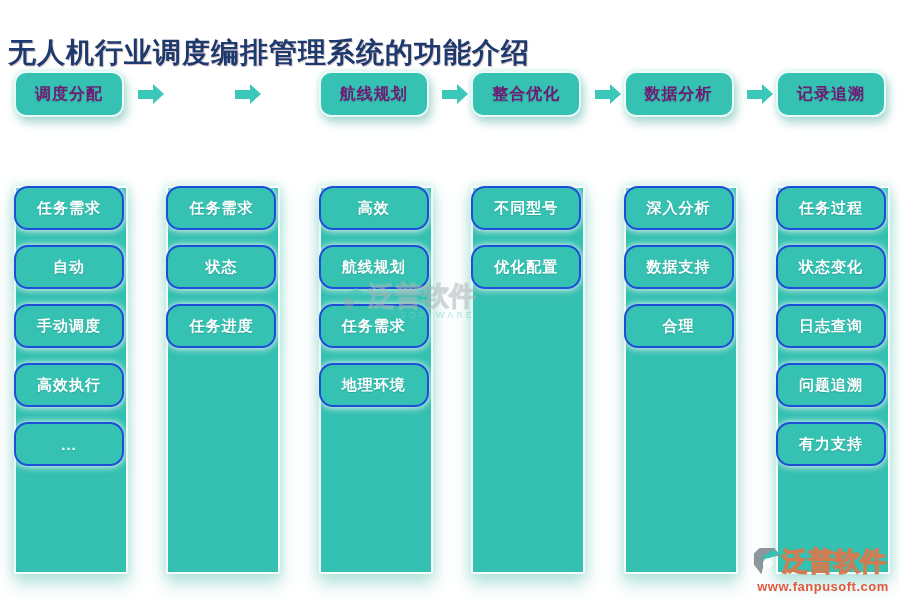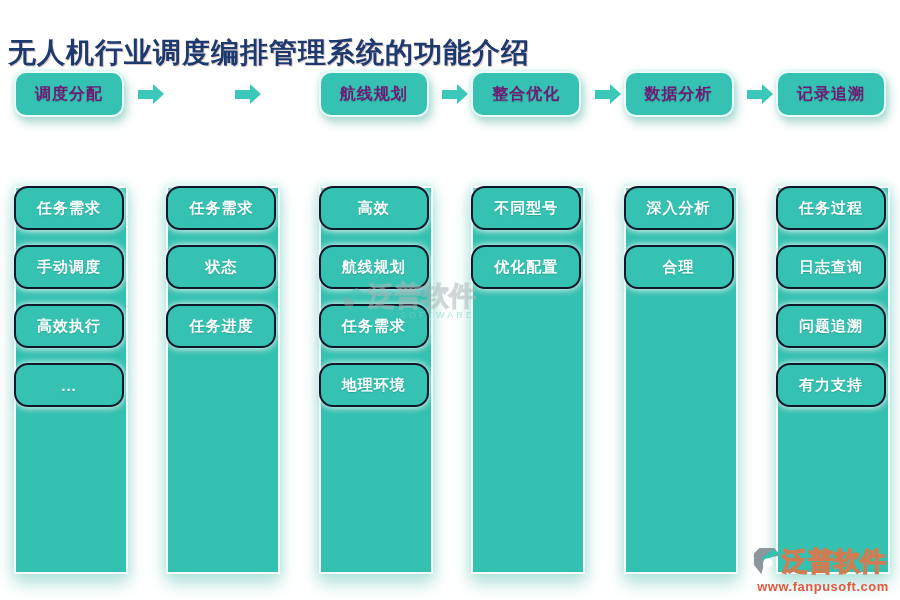--- a/index.html
+++ b/index.html
@@ -50,21 +50,21 @@
     width:110px;height:384px;margin-right:38.4px;flex:0 0 auto;
     background:#34c1b1;
     border:2px solid #f4fdfc;
     box-shadow:0 0 9px rgba(175,230,222,.95), 0 10px 16px rgba(160,218,210,.75);
     position:relative;z-index:1;
   }
   .col-panel:last-child{margin-right:5px;}
   .item-btn{
     width:106px;height:40px;margin:0 0 15px 0;box-sizing:content-box;
     background:#35c2b2;
-    border:2px solid #0f172a;border-radius:14px;
+    border:2px solid #1d4ed8;border-radius:14px;
     margin-left:-2px;margin-top:0;
     color:#ffffff;font-weight:bold;font-size:15px;letter-spacing:1px;
     display:flex;align-items:center;justify-content:center;
     box-shadow:0 0 7px rgba(255,255,255,.95), 0 3px 6px rgba(120,200,190,.5);
     text-shadow:0 1px 1px rgba(30,130,120,.45);
   }
   .item-btn:first-child{margin-top:-2px;}
   
   .watermark{
     position:absolute;left:342px;top:282px;z-index:2;
@@ -125,20 +125,21 @@
       <div class="arrow"></div>
     </div>
     <div class="flow-cell">
       <div class="step-btn">记录追溯</div>
     </div>
   </div>
 
 <div id="columns">
     <div class="col-panel">
       <div class="item-btn">任务需求</div>
+      <div class="item-btn">自动</div>
       <div class="item-btn">手动调度</div>
       <div class="item-btn">高效执行</div>
       <div class="item-btn">...</div>
     </div>
     <div class="col-panel">
       <div class="item-btn">任务需求</div>
       <div class="item-btn">状态</div>
       <div class="item-btn">任务进度</div>
     </div>
     <div class="col-panel">
@@ -146,24 +147,26 @@
       <div class="item-btn">航线规划</div>
       <div class="item-btn">任务需求</div>
       <div class="item-btn">地理环境</div>
     </div>
     <div class="col-panel">
       <div class="item-btn">不同型号</div>
       <div class="item-btn">优化配置</div>
     </div>
     <div class="col-panel">
       <div class="item-btn">深入分析</div>
+      <div class="item-btn">数据支持</div>
       <div class="item-btn">合理</div>
     </div>
     <div class="col-panel">
       <div class="item-btn">任务过程</div>
+      <div class="item-btn">状态变化</div>
       <div class="item-btn">日志查询</div>
       <div class="item-btn">问题追溯</div>
       <div class="item-btn">有力支持</div>
     </div>
   </div>
 
 <div class="watermark">
   <svg class="wm-mark" viewBox="0 0 32 32">
     <path d="M4 10 L18 2 L26 8 L12 16 Z" fill="#49c5b6" opacity=".9"></path>
     <path d="M4 12 L16 20 L10 30 L2 22 Z" fill="#9aa4a8" opacity=".8"></path>

